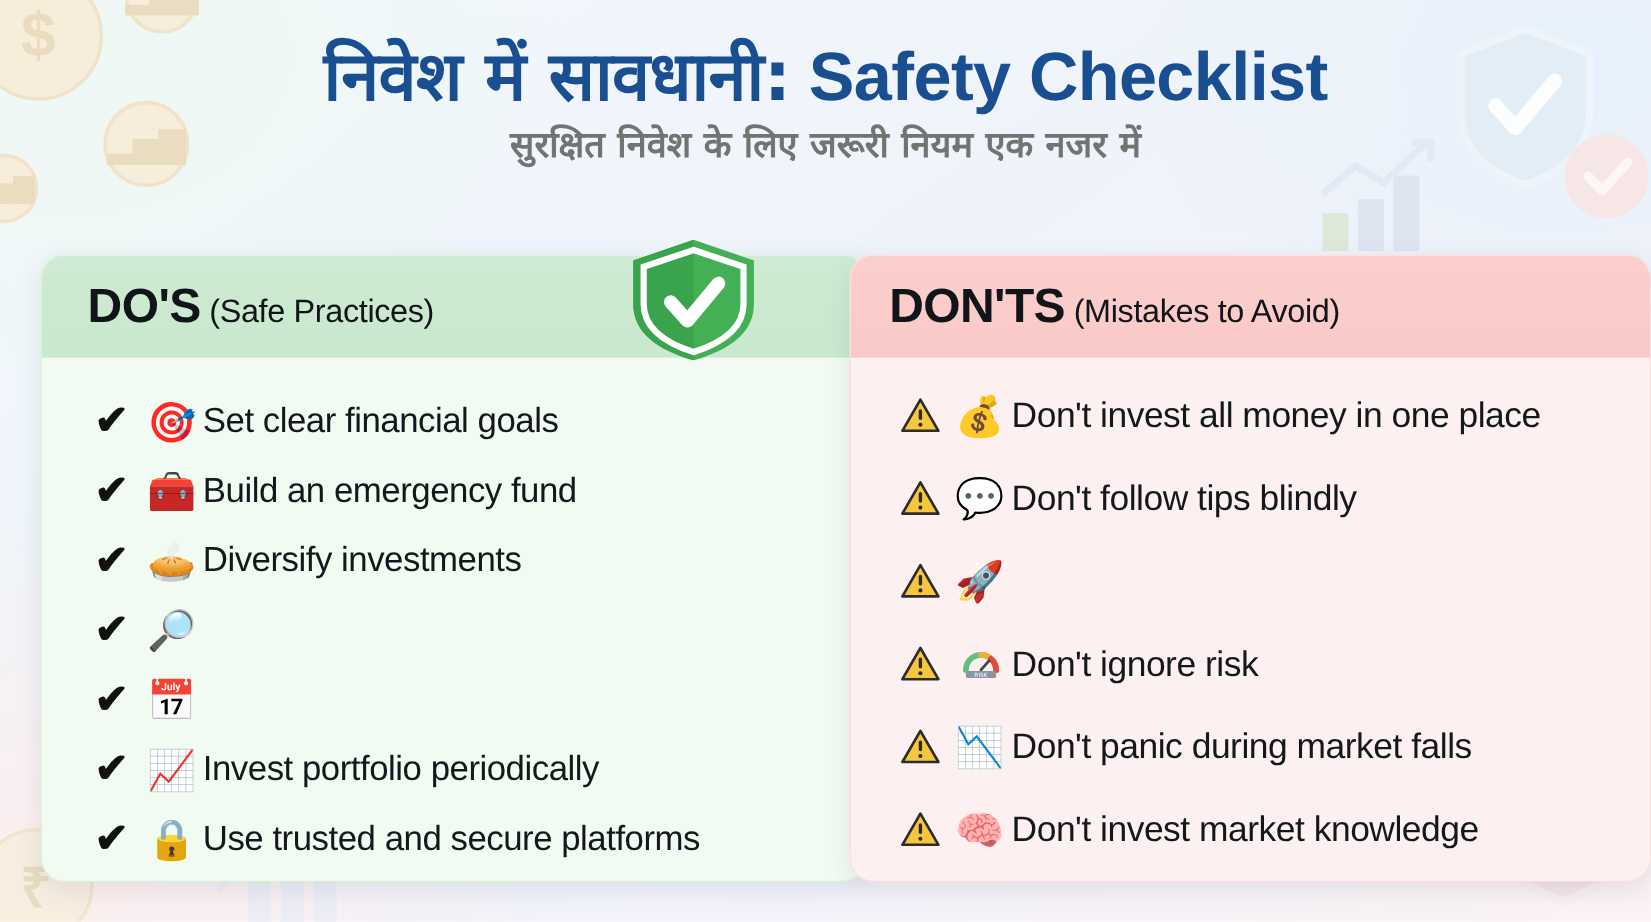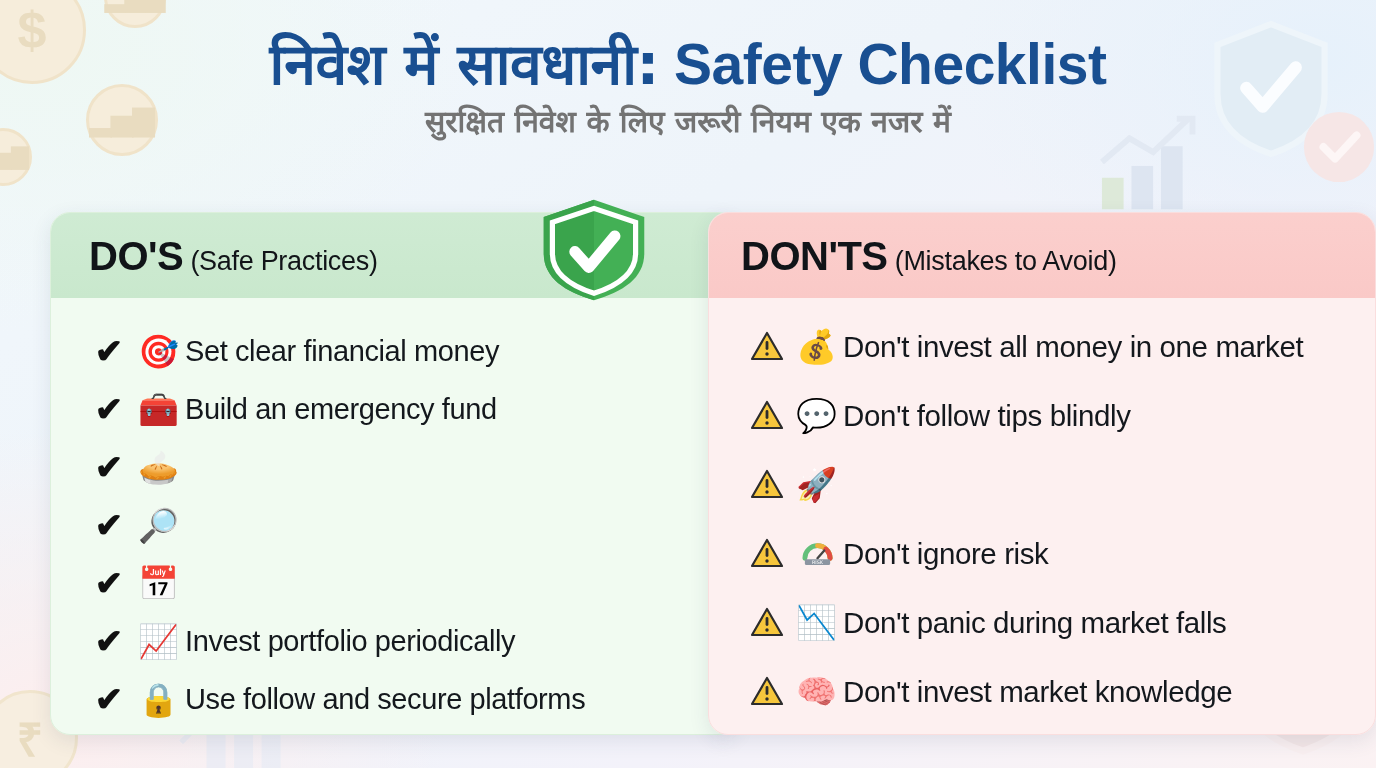--- a/index.html
+++ b/index.html
@@ -39,21 +39,21 @@
 
   
   .cards { position:absolute; top:212px; left:0; right:0; z-index:2; }
   .card {
     position:absolute; top:0; height:523px; border-radius:20px;
     overflow:visible; box-shadow:0 6px 20px rgba(40,60,90,.10);
   }
   .card-inner {
     position:absolute; inset:0; border-radius:20px; overflow:hidden;
   }
-  .card.dos   { left:50px;  width:688px; }
+  .card.dos   { left:34px;  width:688px; }
   .card.donts { left:708px; width:668px; }
   .card.dos   .card-inner { background:#f1fbf1; border:1px solid #dcf0dc; }
   .card.donts .card-inner { background:#fdf0f0; border:1px solid #fadede; }
 
   .card-head { height:85px; position:relative; }
   .dos   .card-head { background:linear-gradient(180deg,#cfebd3 0%,#c9e8cd 100%); }
   .donts .card-head { background:linear-gradient(180deg,#fbcfcd 0%,#fac9c7 100%); }
 
   .head-text {
     position:absolute; left:38px; top:50%; transform:translateY(-50%);
@@ -148,34 +148,35 @@
           <span class="head-main">DO'S</span><span class="head-sub"> (Safe Practices)</span>
         </div>
       </div>
 
       <div class="list">
         <div class="row">
           <span class="mark">
               <span class="check">✔</span>
             </span>
           <span class="emoji">🎯</span>
-          <span class="label">Set clear financial money</span>
+          <span class="label">Set clear financial goals</span>
         </div>
         <div class="row">
           <span class="mark">
               <span class="check">✔</span>
             </span>
           <span class="emoji">🧰</span>
           <span class="label">Build an emergency fund</span>
         </div>
         <div class="row">
           <span class="mark">
               <span class="check">✔</span>
             </span>
           <span class="emoji">🥧</span>
+          <span class="label">Diversify investments</span>
         </div>
         <div class="row">
           <span class="mark">
               <span class="check">✔</span>
             </span>
           <span class="emoji">🔎</span>
         </div>
         <div class="row">
           <span class="mark">
               <span class="check">✔</span>
@@ -187,21 +188,21 @@
               <span class="check">✔</span>
             </span>
           <span class="emoji">📈</span>
           <span class="label">Invest portfolio periodically</span>
         </div>
         <div class="row">
           <span class="mark">
               <span class="check">✔</span>
             </span>
           <span class="emoji">🔒</span>
-          <span class="label">Use follow and secure platforms</span>
+          <span class="label">Use trusted and secure platforms</span>
         </div>
       </div>
     </div>
 
     <svg class="badge shield" viewBox="0 0 64 60">
       <path d="M32 1 L61 11 v21 c0 14-12 22-29 27 C15 54 3 46 3 32 V11 Z" fill="#43b055"></path>
       <path d="M32 1 L32 59 C15 54 3 46 3 32 V11 Z" fill="#3aa44c"></path>
       <path d="M32 6 L56 14 v18 c0 11.5-10 18.5-24 23 C18 50.5 8 43.5 8 32 V14 Z" fill="none" stroke="#ffffff" stroke-width="3"></path>
       <path d="M21 31 l8 9 15-18" fill="none" stroke="#ffffff" stroke-width="6.5" stroke-linecap="round" stroke-linejoin="round"></path>
     </svg>
@@ -218,21 +219,21 @@
       <div class="list">
         <div class="row">
           <span class="mark">
             <svg width="34" height="31" viewBox="0 0 34 31">
                 <path d="M17 2 L32 28 H2 Z" fill="#f6c63c" stroke="#2c2c2c" stroke-width="2.2" stroke-linejoin="round"></path>
                 <rect x="15.6" y="10" width="2.8" height="9" rx="1.4" fill="#2c2c2c"></rect>
                 <circle cx="17" cy="23" r="1.7" fill="#2c2c2c"></circle>
               </svg>
           </span>
           <span class="emoji">💰</span>
-          <span class="label">Don't invest all money in one market</span>
+          <span class="label">Don't invest all money in one place</span>
         </div>
         <div class="row">
           <span class="mark">
             <svg width="34" height="31" viewBox="0 0 34 31">
                 <path d="M17 2 L32 28 H2 Z" fill="#f6c63c" stroke="#2c2c2c" stroke-width="2.2" stroke-linejoin="round"></path>
                 <rect x="15.6" y="10" width="2.8" height="9" rx="1.4" fill="#2c2c2c"></rect>
                 <circle cx="17" cy="23" r="1.7" fill="#2c2c2c"></circle>
               </svg>
           </span>
           <span class="emoji">💬</span>

